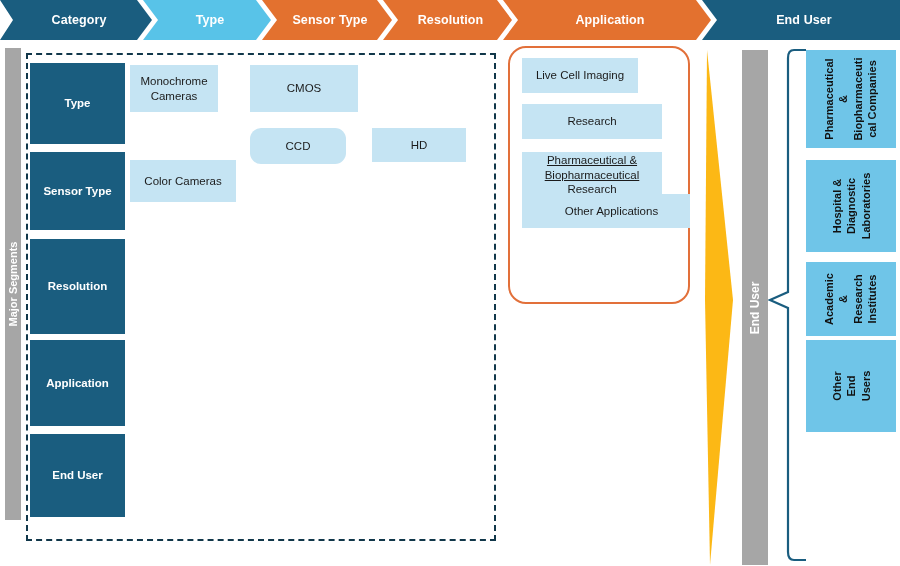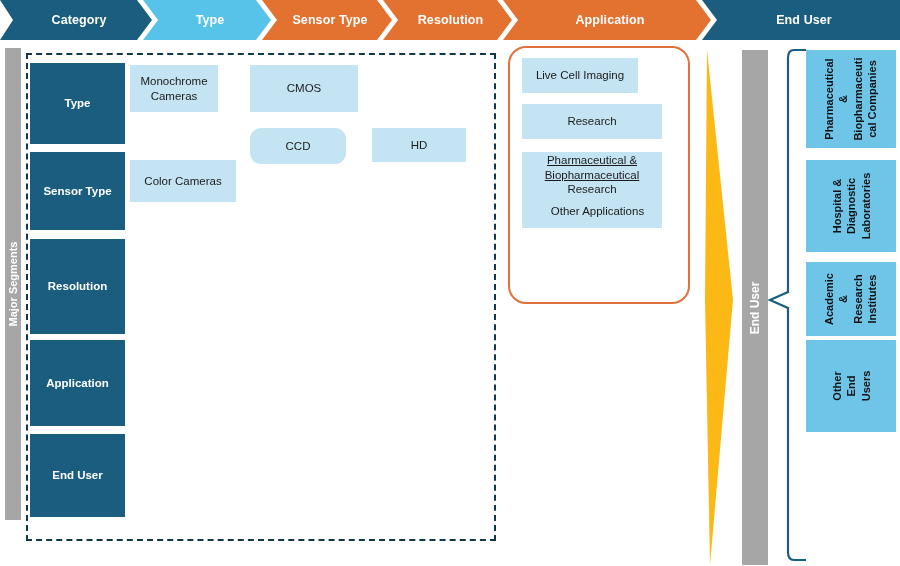--- a/index.html
+++ b/index.html
@@ -167,21 +167,21 @@
 
   <div class="lt-box" style="left:522px;top:58px;width:116px;height:35px;">
     <span>Live Cell Imaging</span>
   </div>
   <div class="lt-box" style="left:522px;top:104px;width:140px;height:35px;">
     <span>Research</span>
   </div>
   <div class="lt-box" style="left:522px;top:152px;width:140px;height:46px;text-decoration:underline;">
     <span>Pharmaceutical &amp; Biopharmaceutical Research</span>
   </div>
-  <div class="lt-box" style="left:522px;top:194px;width:140px;height:34px;padding-left:15px;">
+  <div class="lt-box" style="left:522px;top:194px;width:168px;height:34px;padding-left:15px;">
     <span>Other Applications</span>
   </div>
 
   <svg class="overlay" viewBox="0 0 900 566">
 
     <polygon fill="#fcb815" points="707,50 733,300 710,565 705,300"></polygon>
 
     <path fill="none" stroke="#1a5d7f" stroke-width="2.2" d="M 806,50 L 794,50 Q 788,50 788,58 L 788,292 L 770,300 L 788,308 L 788,552 Q 788,560 794,560 L 806,560"></path>
   </svg>
 

